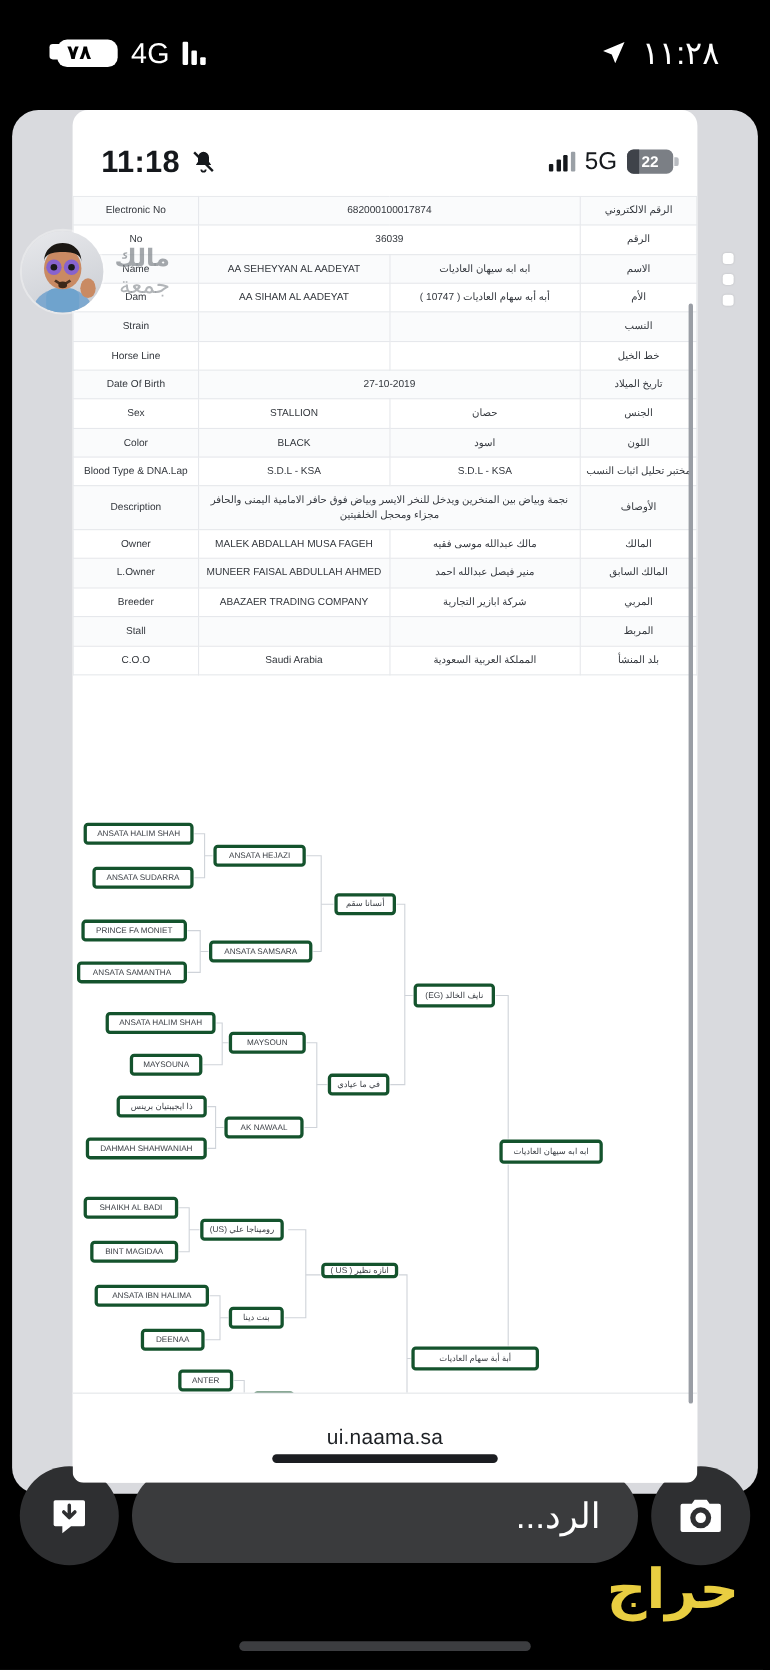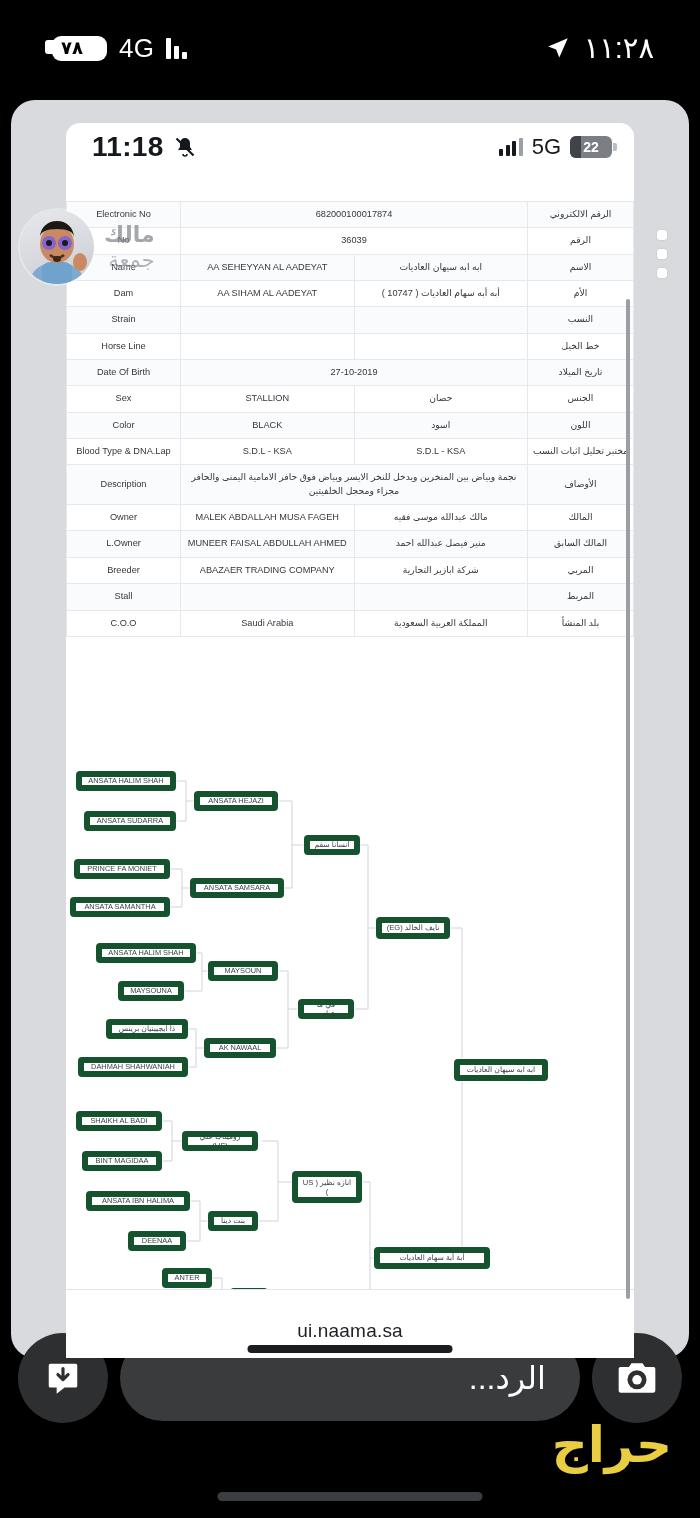--- a/index.html
+++ b/index.html
@@ -38,21 +38,21 @@
   .os-time { font-size:29px; font-weight:400; letter-spacing:1px; }
 
   
   .snap-card {
     position:absolute; left:11px; top:100px;
     width:678px; height:1258px;
     background:#d9dade; border-radius:24px; overflow:hidden;
   }
   
   .inner-page {
-    position:absolute; left:55px; top:23px; width:568px; height:1248px;
+    position:absolute; left:55px; top:0; width:568px; height:1248px;
     background:#fff; border-radius:14px 14px 10px 10px; overflow:hidden;
   }
 
   
   .inner-status {
     position:absolute; left:55px; top:8px; width:568px; height:78px;
     display:flex; align-items:center; justify-content:space-between;
     padding:0 22px 0 26px; z-index:6; pointer-events:none;
   }
   .is-time { font-size:28px; font-weight:600; color:#15181c; letter-spacing:.3px;
@@ -120,21 +120,21 @@
   td.c-val-ar  { width:152px; direction:rtl; }
   td.c-ar-label{ width:106px; direction:rtl; color:#3c4046; }
   .desc-ar { direction:rtl; font-size:8.4px; line-height:1.7; padding:7px 10px; }
 
   
   .tree-wrap {
     position:absolute; left:0; top:562px; width:568px; height:590px;
   }
   .tree-svg { position:absolute; left:0; top:0; }
   .node {
-    position:absolute; background:#fff; border:6px solid #14532d;
+    position:absolute; background:#fff; border:3px solid #14532d;
     border-radius:4px; font-size:7.4px; color:#3a3e44;
     display:flex; align-items:center; justify-content:center;
     text-align:center; padding:2px 4px; line-height:1.25;
     box-shadow:0 0 0 1px rgba(255,255,255,.6);
   }
   .node.ar { direction:rtl; font-size:7.6px; }
 
   
   .ghost { position:absolute; opacity:.22; }
   .ghost .gl { position:absolute; background:#a8adb5; height:1.4px; border-radius:1px;}
@@ -376,21 +376,21 @@
             <div class="node" style="left: 12px; top: 294px; width: 110px; height: 20px;">DAHMAH SHAHWANIAH</div>
             <div class="node" style="left: 138px; top: 275px; width: 72px; height: 20px;">AK NAWAAL</div>
             <div class="node ar" style="left: 232px; top: 236px; width: 56px; height: 20px;">في ما عيادي</div>
             <div class="node ar" style="left: 310px; top: 154px; width: 74px; height: 22px;">نايف الخالد (EG)</div>
             <div class="node" style="left: 10px; top: 348px; width: 86px; height: 20px;">SHAIKH AL BADI</div>
             <div class="node" style="left: 16px; top: 388px; width: 80px; height: 20px;">BINT MAGIDAA</div>
             <div class="node ar" style="left: 116px; top: 368px; width: 76px; height: 20px;">روميناجا علي (US)</div>
             <div class="node" style="left: 20px; top: 428px; width: 104px; height: 20px;">ANSATA IBN HALIMA</div>
             <div class="node" style="left: 62px; top: 468px; width: 58px; height: 20px;">DEENAA</div>
             <div class="node ar" style="left: 142px; top: 448px; width: 50px; height: 20px;">بنت دينا</div>
-            <div class="node ar" style="left: 226px; top: 408px; width: 70px; height: 32px;">انازه نظير ( US )</div>
+            <div class="node ar" style="left: 226px; top: 408px; width: 70px; height: 14px;">انازه نظير ( US )</div>
             <div class="node" style="left: 96px; top: 505px; width: 50px; height: 20px;">ANTER</div>
             <div class="node" style="left: 60px; top: 545px; width: 88px; height: 20px;">BINT OM EL SAAD</div>
             <div class="node ar" style="left: 164px; top: 525px; width: 38px; height: 20px;">سراج</div>
             <div class="node ar" style="left: 220px; top: 561px; width: 56px; height: 20px;">نسمة (US)</div>
             <div class="node ar" style="left: 308px; top: 484px; width: 116px; height: 22px;">أبة أبة سهام العاديات</div>
             <div class="node ar" style="left: 388px; top: 296px; width: 94px; height: 22px;">ابه ابه سيهان العاديات</div>
           </div>
 
         <div class="ghost" style="left:280px; top:572px; width:105px; height:92px;">
           

